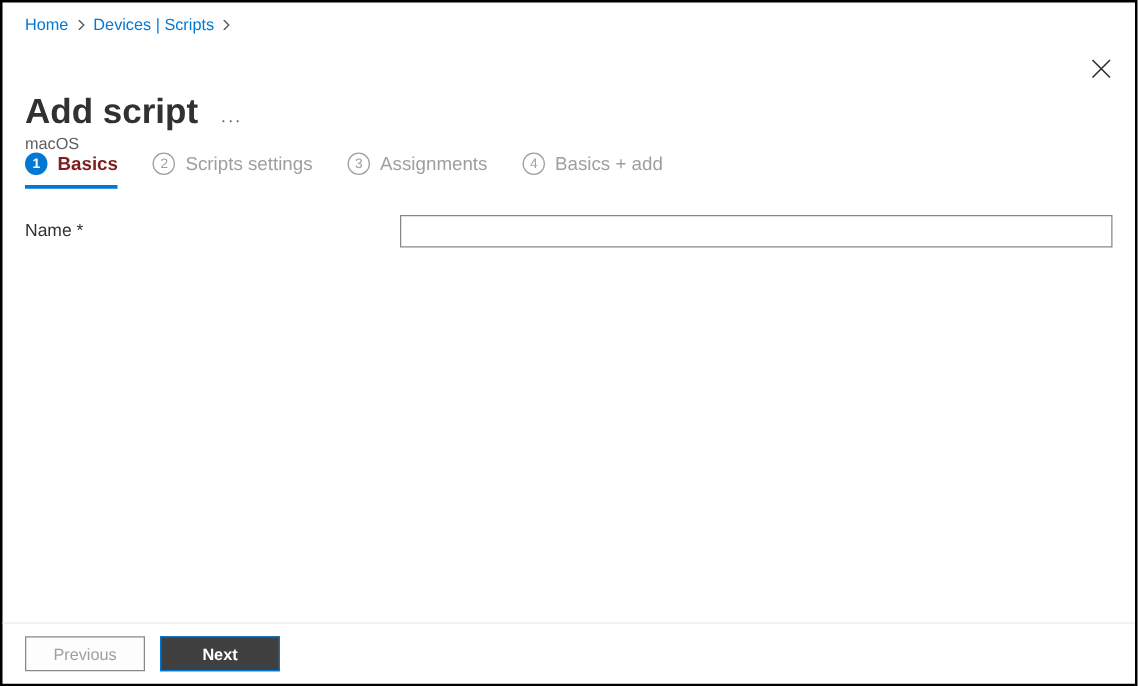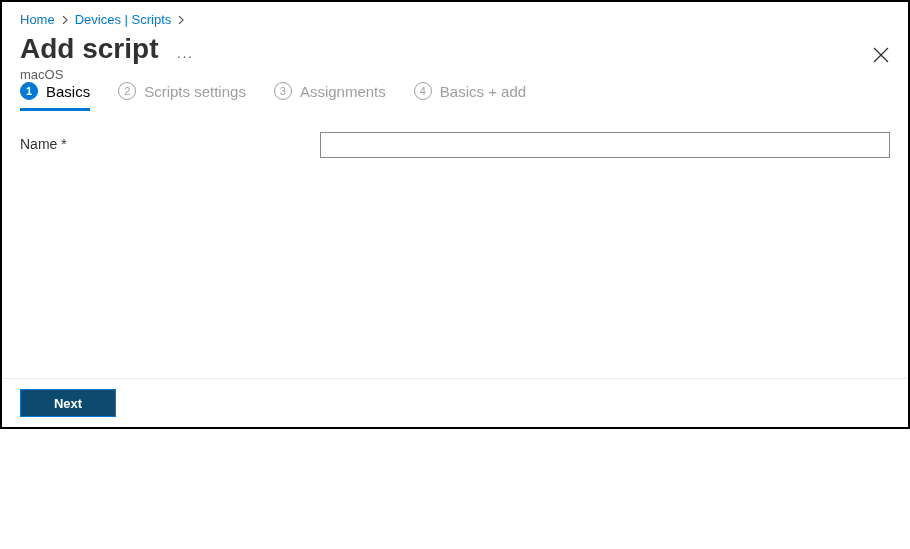--- a/index.html
+++ b/index.html
@@ -1,54 +1,54 @@
 <!DOCTYPE html>
 <html><head>
   <meta charset="utf-8">
   <style>
     * { box-sizing: border-box; margin: 0; padding: 0; }
     body { font-family: "Segoe UI", -apple-system, sans-serif; font-size: 14px; color: #323130; background: #fff; }
-    .frame { width: 910px; height: 429px; border: 2px solid #000; position: relative; display: flex; flex-direction: column; }
+    .frame { width: 910px; height: 549px; border: 2px solid #000; position: relative; display: flex; flex-direction: column; }
     .inner { padding: 10px 18px 0 18px; flex: 1; display: flex; flex-direction: column; min-height: 0; }
 
     
     .breadcrumb { display: flex; align-items: center; gap: 6px; font-size: 13px; margin-bottom: 6px; }
     .breadcrumb a { color: #0078d4; text-decoration: none; cursor: pointer; }
     .breadcrumb .chev { color: #605e5c; font-size: 11px; display: inline-flex; align-items: center; }
     .chev svg { width: 8px; height: 8px; }
 
     
-    .title-row { display: flex; align-items: center; }
+    .title-row { display: flex; align-items: center; margin-top: 40px; }
     .title { font-size: 28px; font-weight: 600; }
     .more { margin-left: 18px; margin-top: 14px; color: #605e5c; font-size: 14px; letter-spacing: 1px; cursor: pointer; }
     .close { position: absolute; top: 44px; right: 18px; cursor: pointer; color: #323130; }
     .close svg { width: 18px; height: 18px; }
 
     .subtitle { font-size: 13px; color: #605e5c; margin-top: 2px; }
 
     
     .steps { display: flex; align-items: center; gap: 28px; border-bottom: 0; margin-bottom: 22px; }
     .step { display: flex; align-items: center; gap: 8px; padding-bottom: 10px; cursor: pointer; }
     .step .num { width: 18px; height: 18px; border-radius: 50%; border: 1px solid #a19f9d; color: #a19f9d; font-size: 11px; display: flex; align-items: center; justify-content: center; }
     .step .lbl { color: #a19f9d; font-size: 15px; }
     .step.active .num { background: #0078d4; border-color: #0078d4; color: #fff; font-weight: 600; }
-    .step.active .lbl { color: #000000; font-weight: 400; text-align: center; }
+    .step.active .lbl { color: #7f1d1d; font-weight: 700; text-align: center; }
     .step.active { border-bottom: 3px solid #0078d4; margin-bottom: -1px; padding-bottom: 8px; }
 
     
     .form-row { display: flex; margin-bottom: 22px; }
     .form-label { width: 300px; font-size: 14px; padding-top: 4px; }
     .form-control { flex: 1; }
     .form-control input[type=text] { width: 100%; height: 26px; border: 1px solid #8a8886; padding: 2px 6px; font-size: 14px; }
     .form-control textarea { width: 100%; height: 150px; border: 1px solid #8a8886; padding: 4px 6px; font-size: 14px; resize: none; font-family: inherit; }
 
     
     .footer { border-top: 1px solid #edebe9; padding: 10px 18px; display: flex; gap: 12px; }
     .btn { height: 28px; min-width: 96px; padding: 0 16px; font-size: 13px; border: 1px solid #8a8886; background: #fff; cursor: pointer; font-family: inherit; }
-    .btn.primary { background: #0c4a6e; color: #fff; border-color: #0078d4; font-weight: 600; }
+    .btn.primary { background: #404040; color: #fff; border-color: #0078d4; font-weight: 600; }
     .btn.disabled { color: #a19f9d; cursor: default; background: #fdfdfd; }
   </style>
 </head>
 <body>
 
 <div class="frame">
   <div class="inner">
 
     <div class="breadcrumb">
       <a>Home</a>
@@ -101,15 +101,16 @@
       <div class="form-label">Name *</div>
       <div class="form-control">
         <input type="text" value="" style="">
       </div>
     </div>
 
 
   </div>
 
   <div class="footer">
+    <button class="btn disabled">Previous</button>
     <button class="btn primary">Next</button>
   </div>
 </div>
 
 </body></html>

